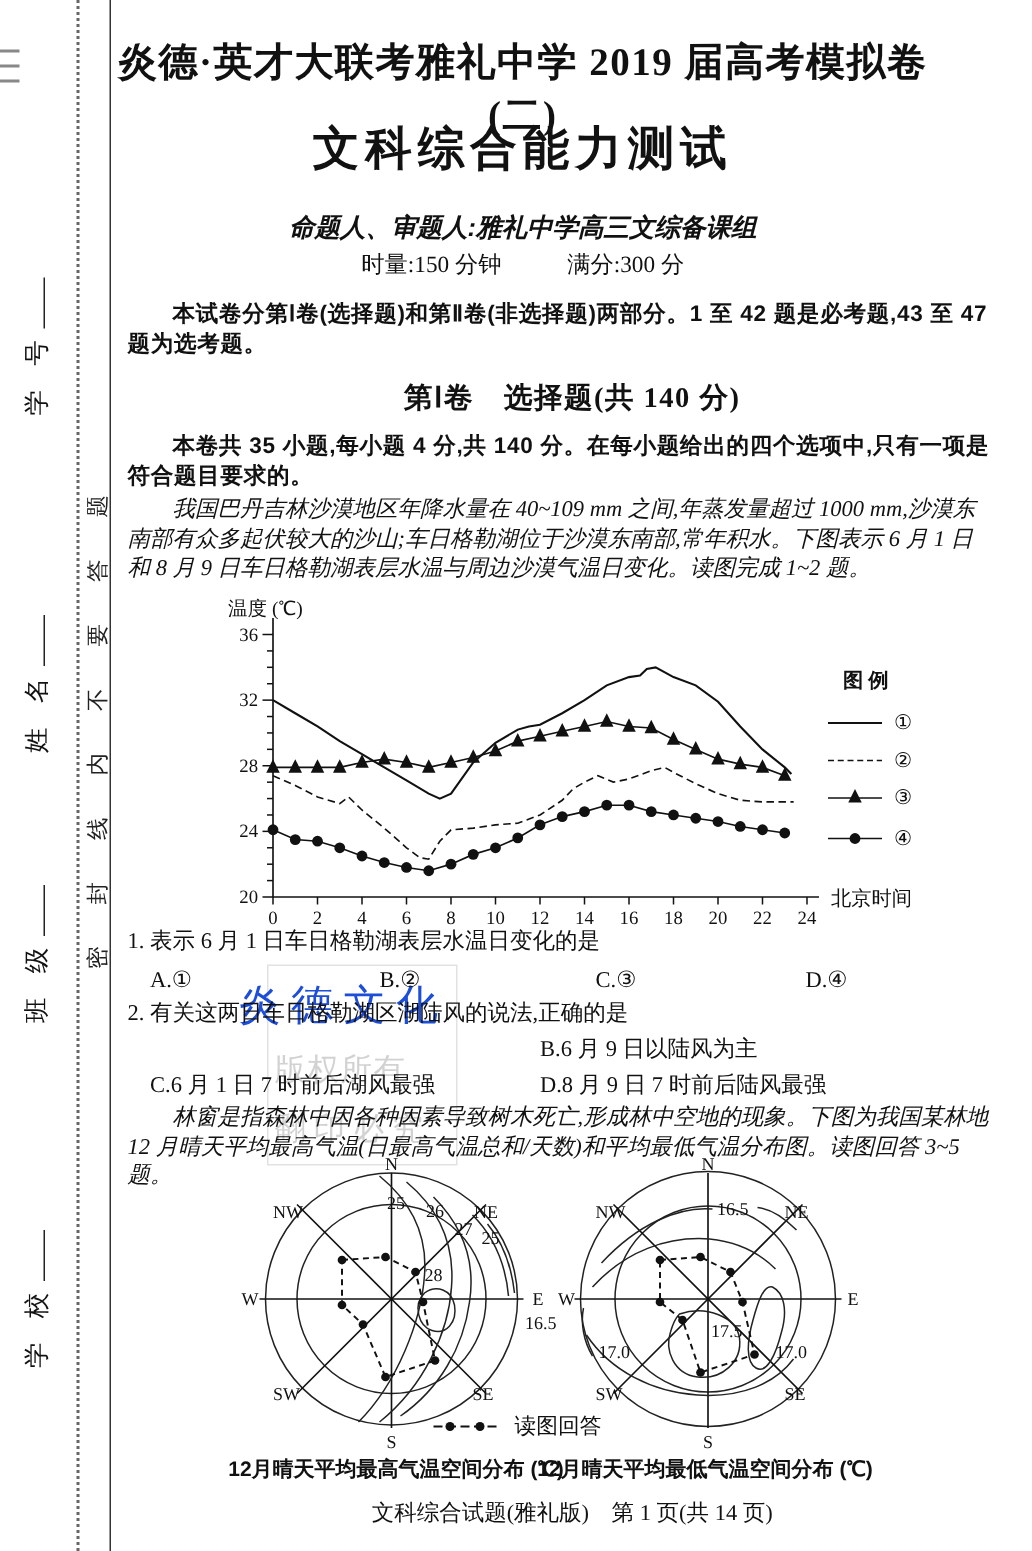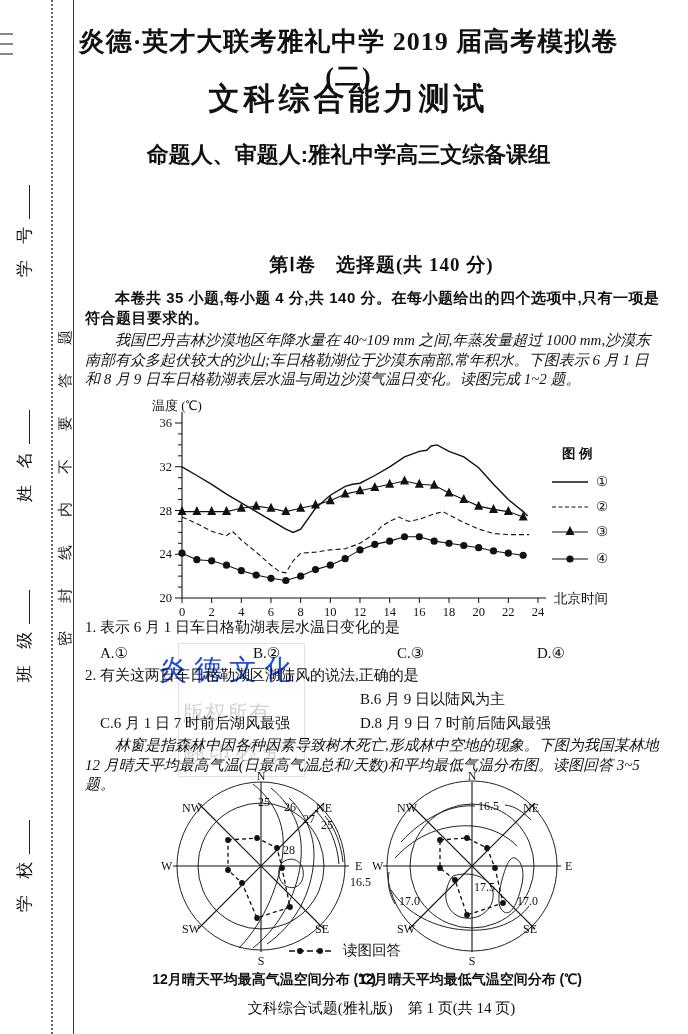--- a/index.html
+++ b/index.html
@@ -19,21 +19,21 @@
   .wm-box{position:absolute;left:178px;top:643px;width:125px;height:132px;border:1px solid #e2e2e2;z-index:0;}
   .wm{position:absolute;color:#1d4ed8;z-index:0;white-space:nowrap;font-family:"Liberation Sans",sans-serif;}
   .wm1{left:159px;top:651px;font-size:28px;letter-spacing:7px;}
   .wm2{left:183px;top:699px;font-size:21px;letter-spacing:1px;color:#d2d2d2;}
   .wm3{left:183px;top:738px;font-size:21px;letter-spacing:5px;color:#d2d2d2;}
   
   .hdr{position:absolute;left:75px;width:547px;text-align:center;z-index:2;}
   .exam-series{top:24px;font-size:26px;font-weight:bold;letter-spacing:1px;}
   .main-title{top:78px;font-size:31px;font-weight:bold;letter-spacing:4px;
               font-family:"Liberation Sans",sans-serif;}
-  .authors{top:140px;font-size:22px;font-weight:bold;font-family:"Liberation Sans",sans-serif;}
+  .authors{top:140px;font-size:17px;font-weight:bold;font-family:"Liberation Sans",sans-serif;font-style:italic;}
   .meta{top:166px;font-size:15.5px;}
   .meta span{margin:0 20px;}
   
   .para{position:absolute;left:85px;width:577px;font-size:15px;line-height:20px;
         text-indent:2em;z-index:2;margin:0;}
   .gothic{font-family:"Liberation Sans",sans-serif;font-weight:600;letter-spacing:0.5px;}
   .kai{font-style:italic;line-height:19.5px;}
   .section-title{position:absolute;left:75px;width:613px;text-align:center;top:252px;
                  font-size:19px;font-weight:bold;letter-spacing:1px;z-index:2;}
   .stem{position:absolute;left:85px;width:585px;font-size:15px;margin:0;z-index:2;}
@@ -70,21 +70,26 @@
   </div>
 
   <div class="wm-box"></div>
   <div class="wm wm1">炎德文化</div>
   <div class="wm wm2">版权所有</div>
   <div class="wm wm3">翻印必究</div>
 
   <div class="hdr exam-series abs">炎德·英才大联考雅礼中学 2019 届高考模拟卷(二)</div>
   <div class="hdr main-title abs">文科综合能力测试</div>
   <div class="hdr authors abs">命题人、审题人:雅礼中学高三文综备课组</div>
-
+  <div class="hdr meta abs">
+    <span>时量:150 分钟</span>
+    <span>满分:300 分</span>
+  </div>
+
+  <p class="para gothic" style="top:200px">本试卷分第Ⅰ卷(选择题)和第Ⅱ卷(非选择题)两部分。1 至 42 题是必考题,43 至 47 题为选考题。</p>
   <div class="section-title">第Ⅰ卷　选择题(共 140 分)</div>
   <p class="para gothic" style="top:288px">本卷共 35 小题,每小题 4 分,共 140 分。在每小题给出的四个选项中,只有一项是符合题目要求的。</p>
 
   <p class="para kai" style="top:331px">我国巴丹吉林沙漠地区年降水量在 40~109 mm 之间,年蒸发量超过 1000 mm,沙漠东南部有众多起伏较大的沙山;车日格勒湖位于沙漠东南部,常年积水。下图表示 6 月 1 日和 8 月 9 日车日格勒湖表层水温与周边沙漠气温日变化。读图完成 1~2 题。</p>
 
   <svg id="chartsvg" class="abs" style="left:150px;top:396px" width="470" height="226">
       <line x1="32" y1="16" x2="32" y2="202" class="axisline"></line>
       <line x1="32" y1="202" x2="396" y2="202" class="axisline"></line>
       <line x1="25" y1="202" x2="32" y2="202" stroke="#111" stroke-width="1"></line>
       <line x1="28" y1="191.0625" x2="32" y2="191.0625" stroke="#111" stroke-width="1"></line>

